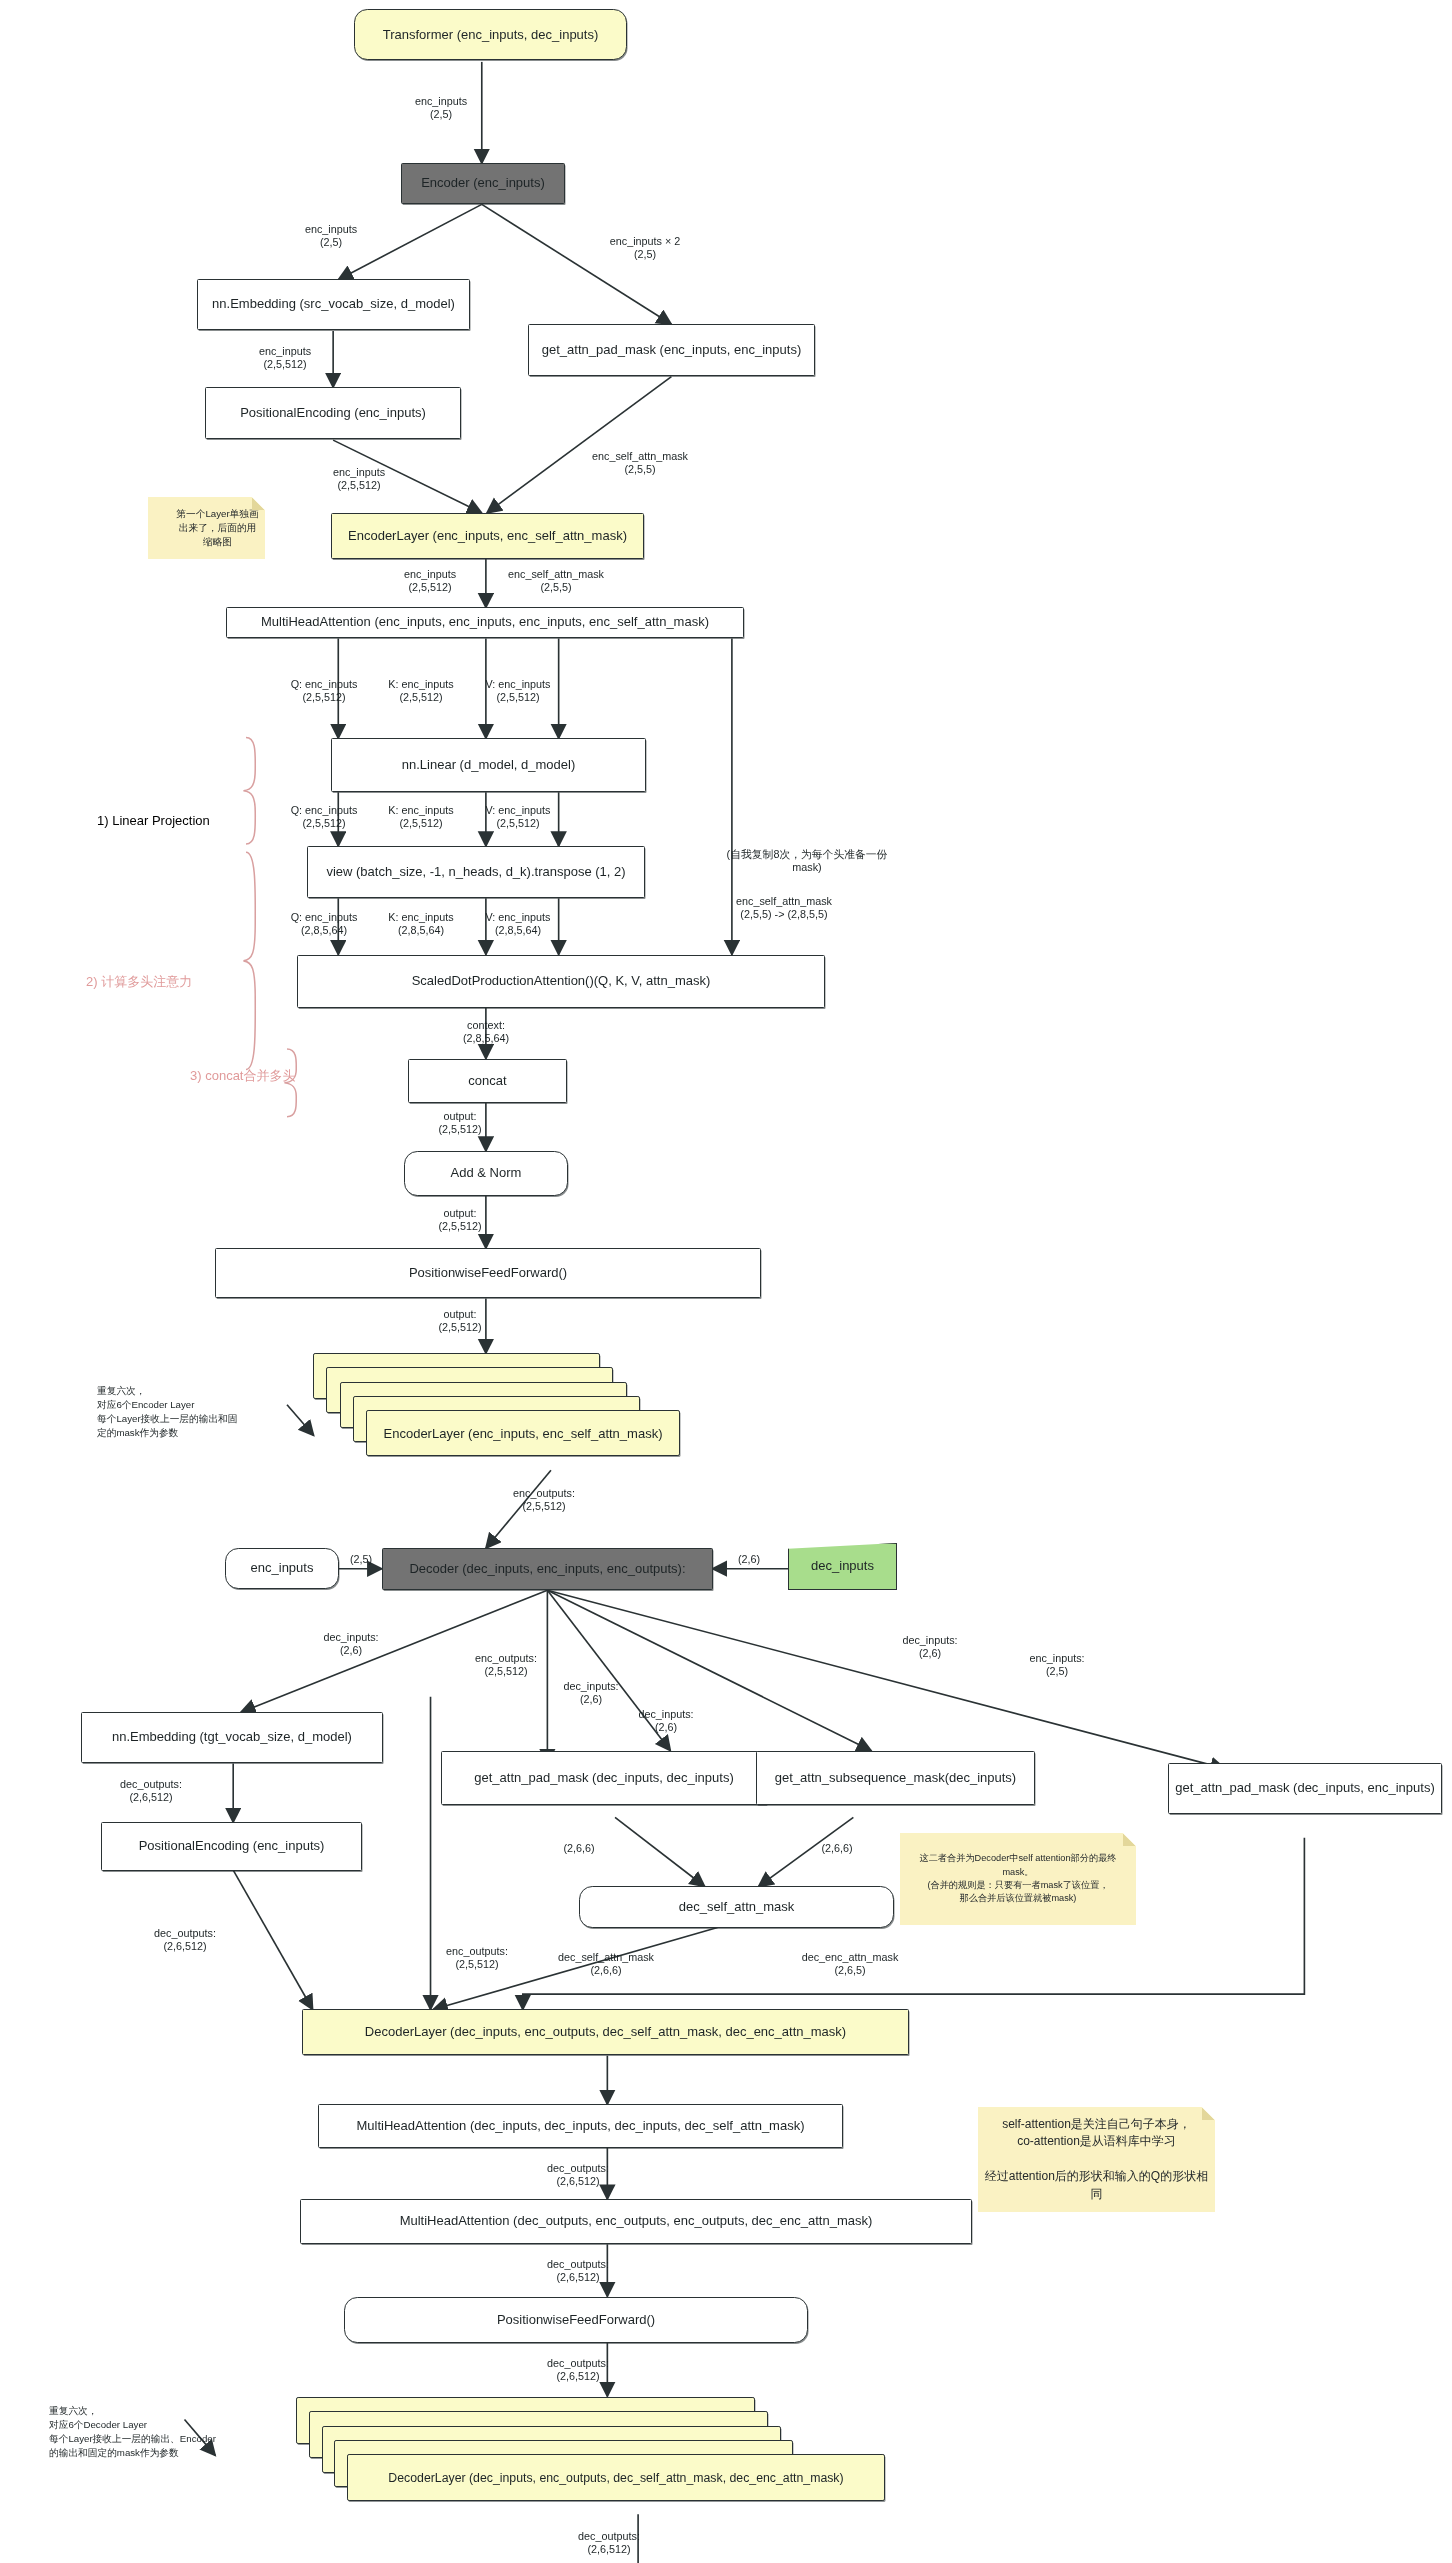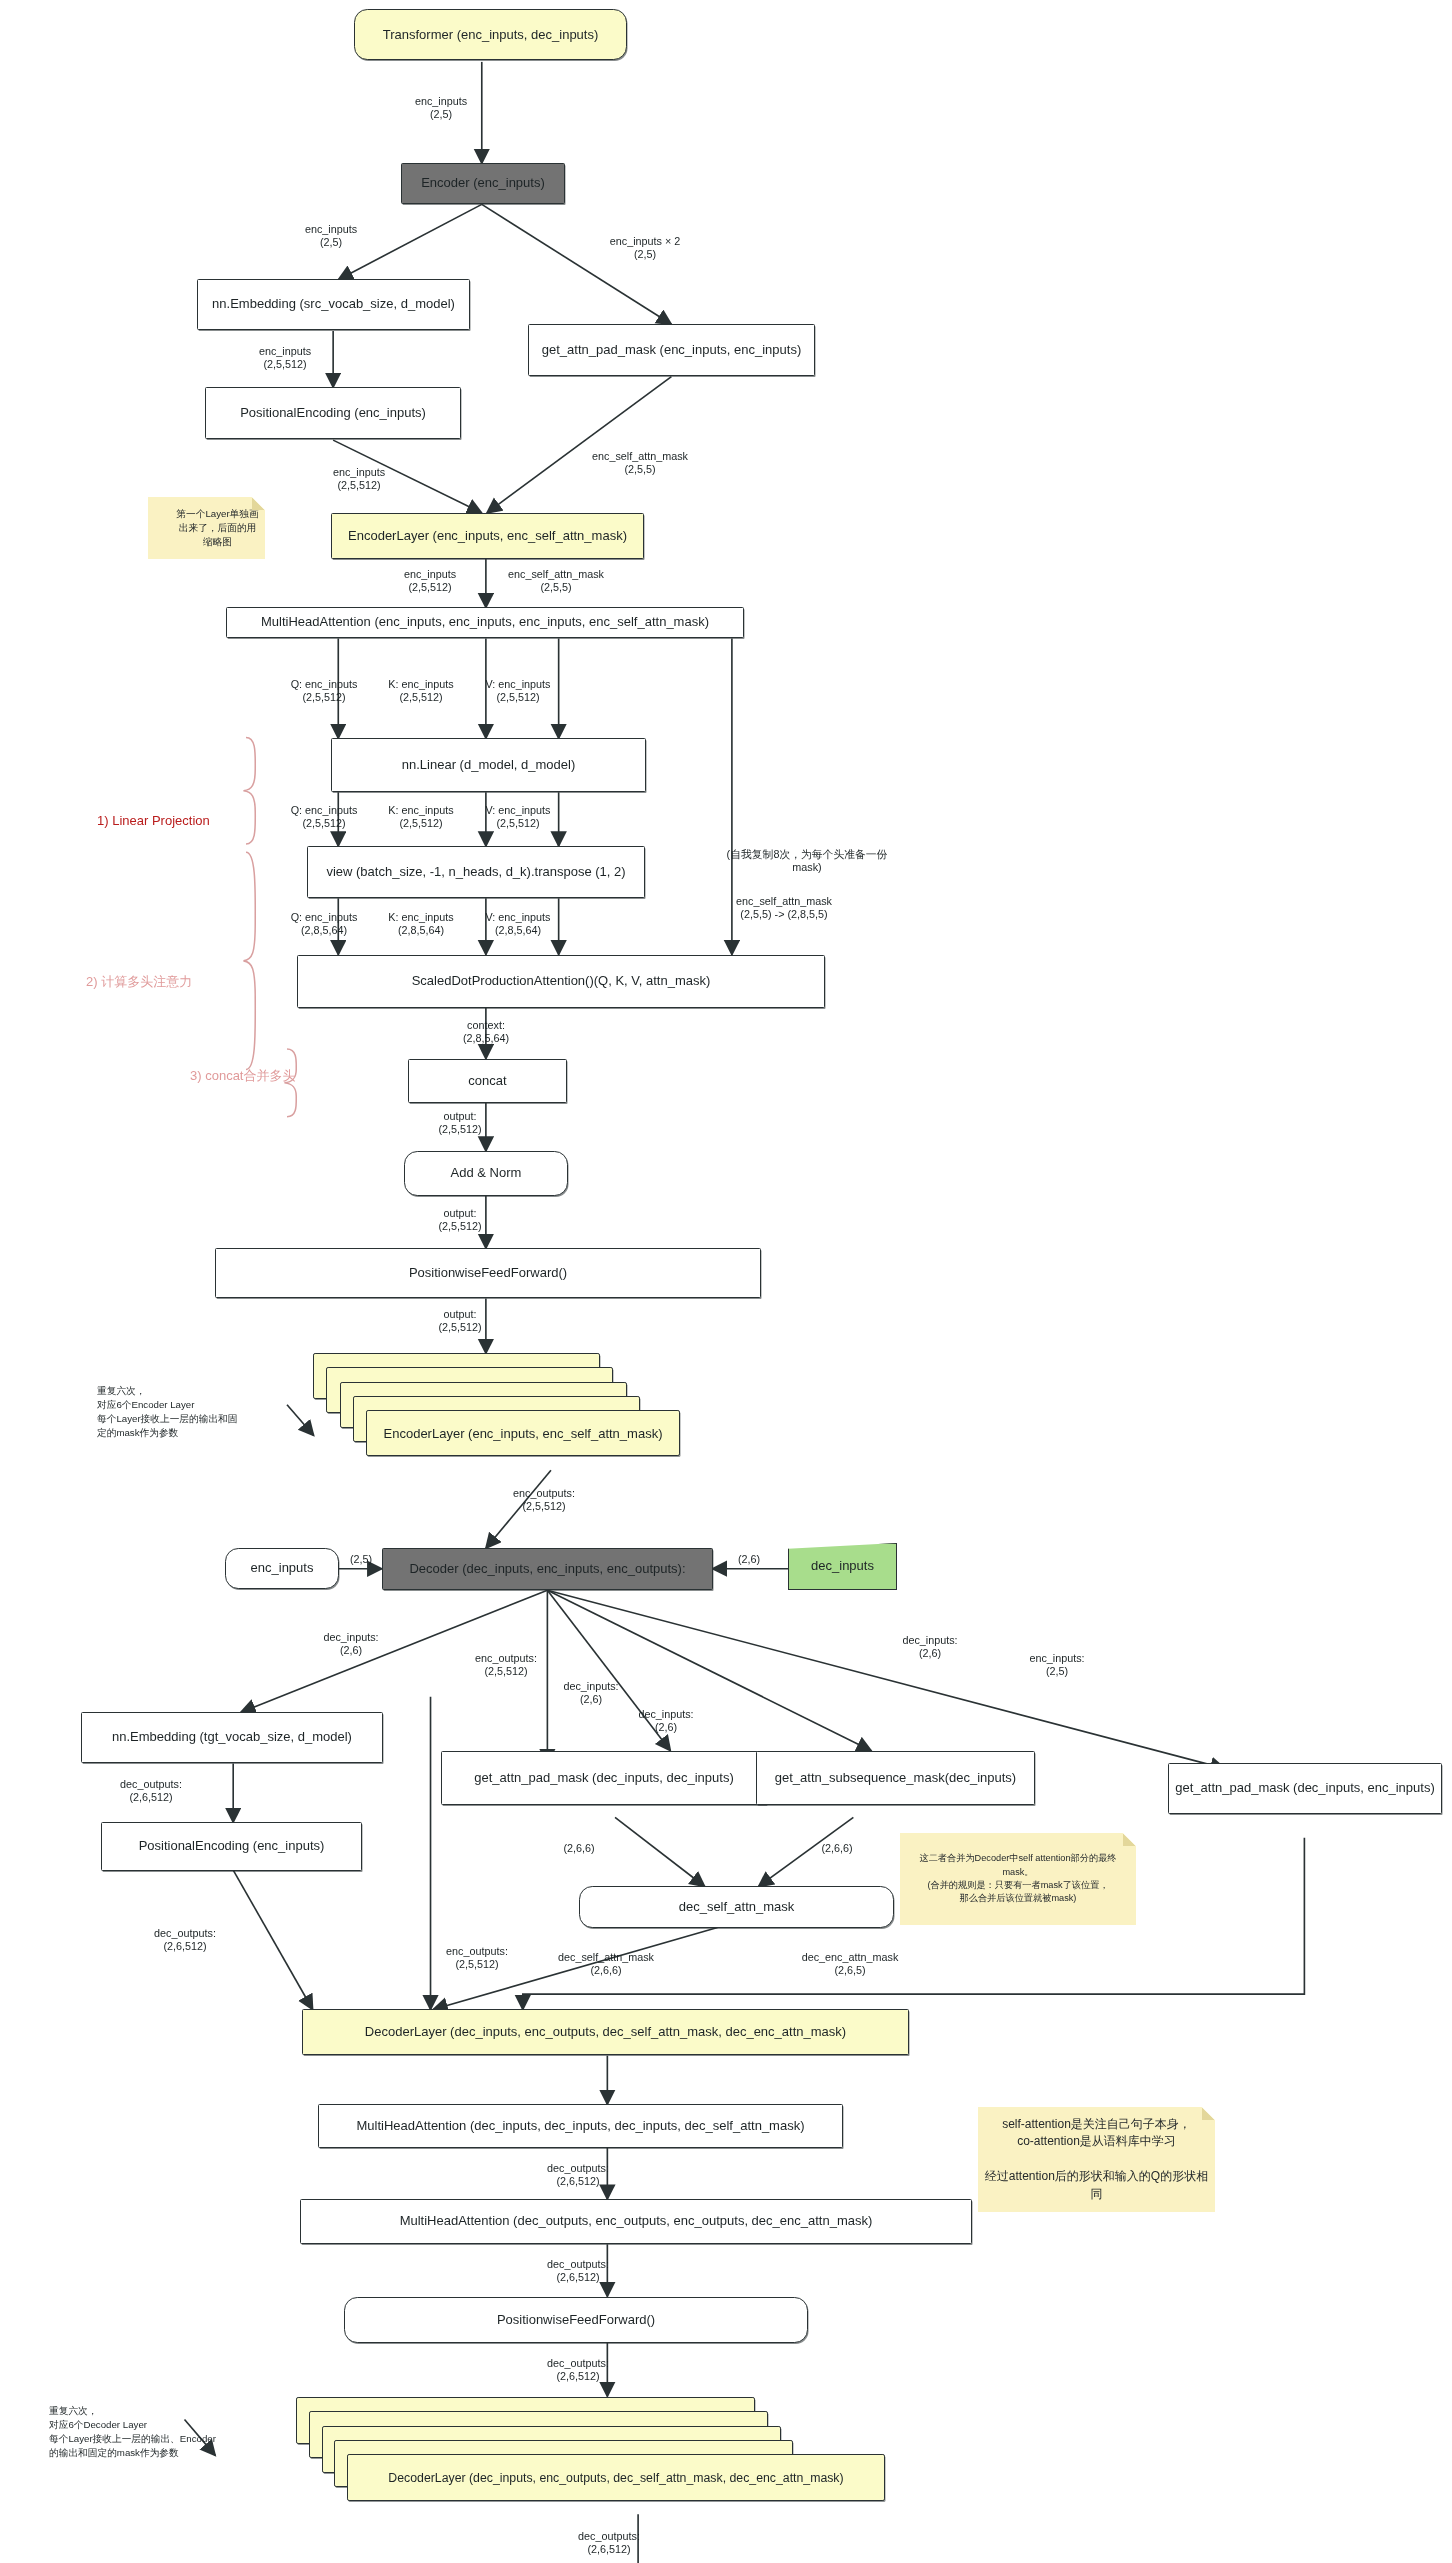--- a/index.html
+++ b/index.html
@@ -17,21 +17,21 @@
   .node.plain{box-shadow:none;}
   .note{position:absolute;box-sizing:border-box;background:#faf2c3;color:#24292b;
         font-size:9.7px;line-height:1.45;text-align:center;padding:7.2px 5.1px;
         display:flex;align-items:center;justify-content:center;
         clip-path:polygon(0 0, calc(100% - 13.3px) 0, 100% 13.3px, 100% 100%, 0 100%);}
   .note .corner{position:absolute;top:0;right:0;width:13.3px;height:13.3px;
         background:#e3d79a;clip-path:polygon(0 0,100% 100%,0 100%);}
   .elabel{position:absolute;font-size:10.8px;line-height:1.25;color:#1d2426;text-align:center;
           white-space:pre;transform:translateX(-50%);}
   .elabel.left{transform:none;text-align:left;}
-  .annot{position:absolute;font-size:13px;color:#b91c1c;white-space:pre;}
+  .annot{position:absolute;font-size:13px;color:#000000;white-space:pre;}
   .annot.cn{color:#e09a9a;}
   .stack-wrap{position:absolute;}
   .stack-wrap .layer{position:absolute;box-sizing:border-box;border:1.5px solid #2a3234;
         background:#fbfbc9;border-radius:2.1px;box-shadow:1px 1.5px 0 -0.5px rgba(40,48,50,.5);}
   .stack-wrap .front{display:flex;align-items:center;justify-content:center;font-size:13px;color:#1d2426;}
   .trapezoid{clip-path:polygon(0 12%, 100% 0, 100% 100%, 0 100%);}
 </style>
 </head>
 <body>
 

